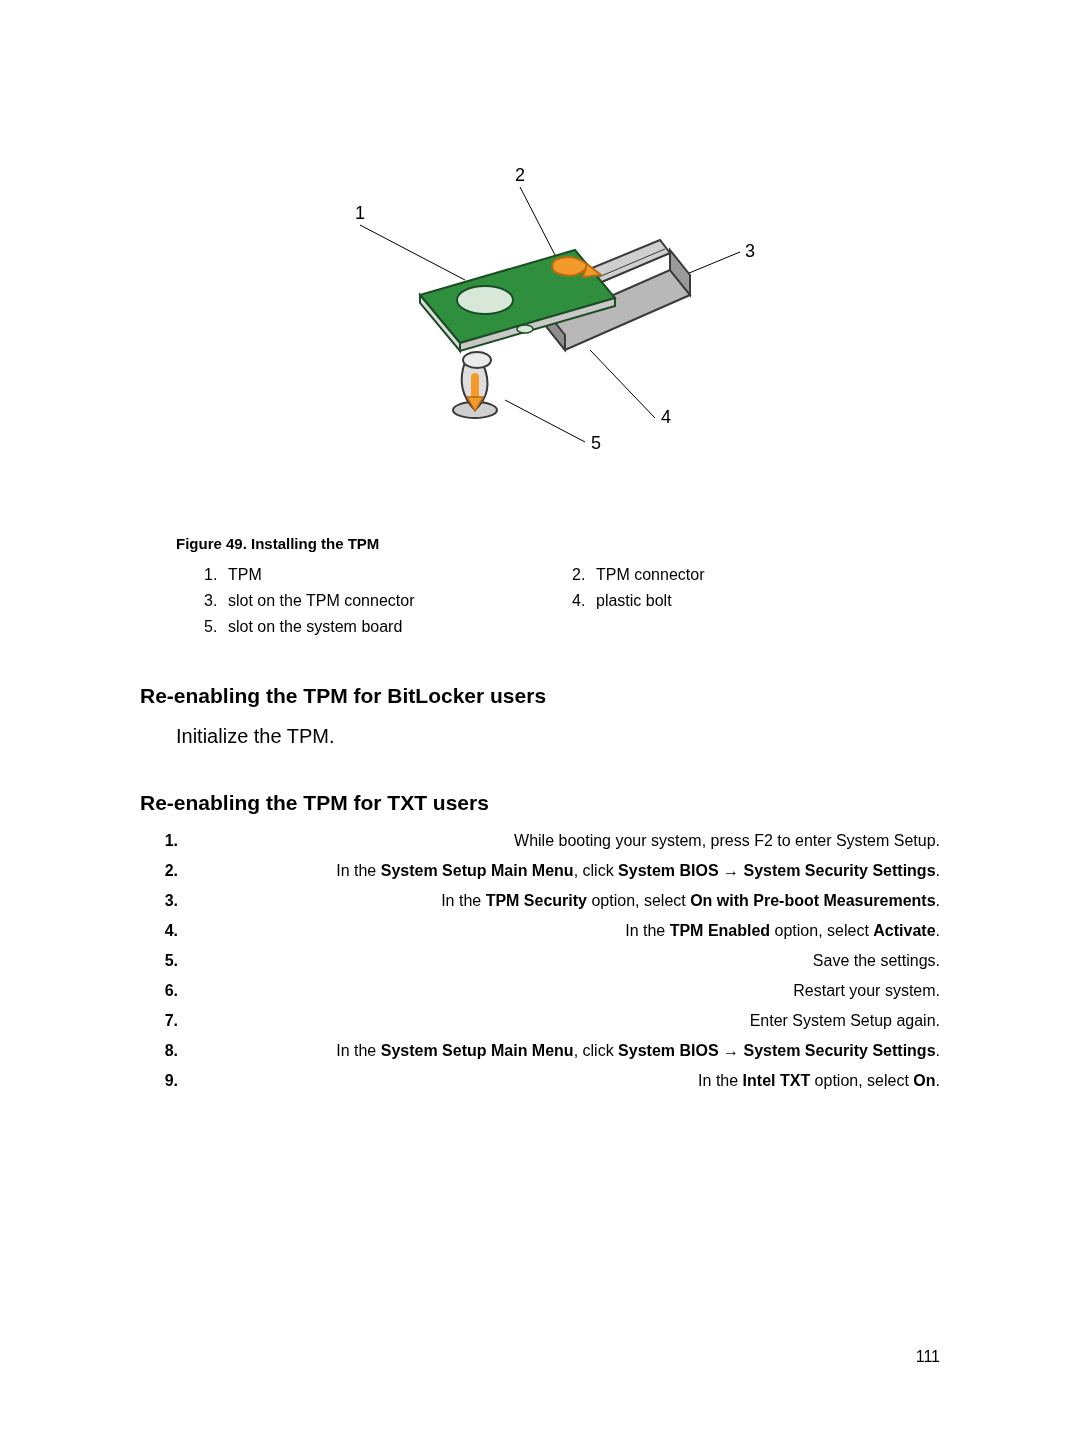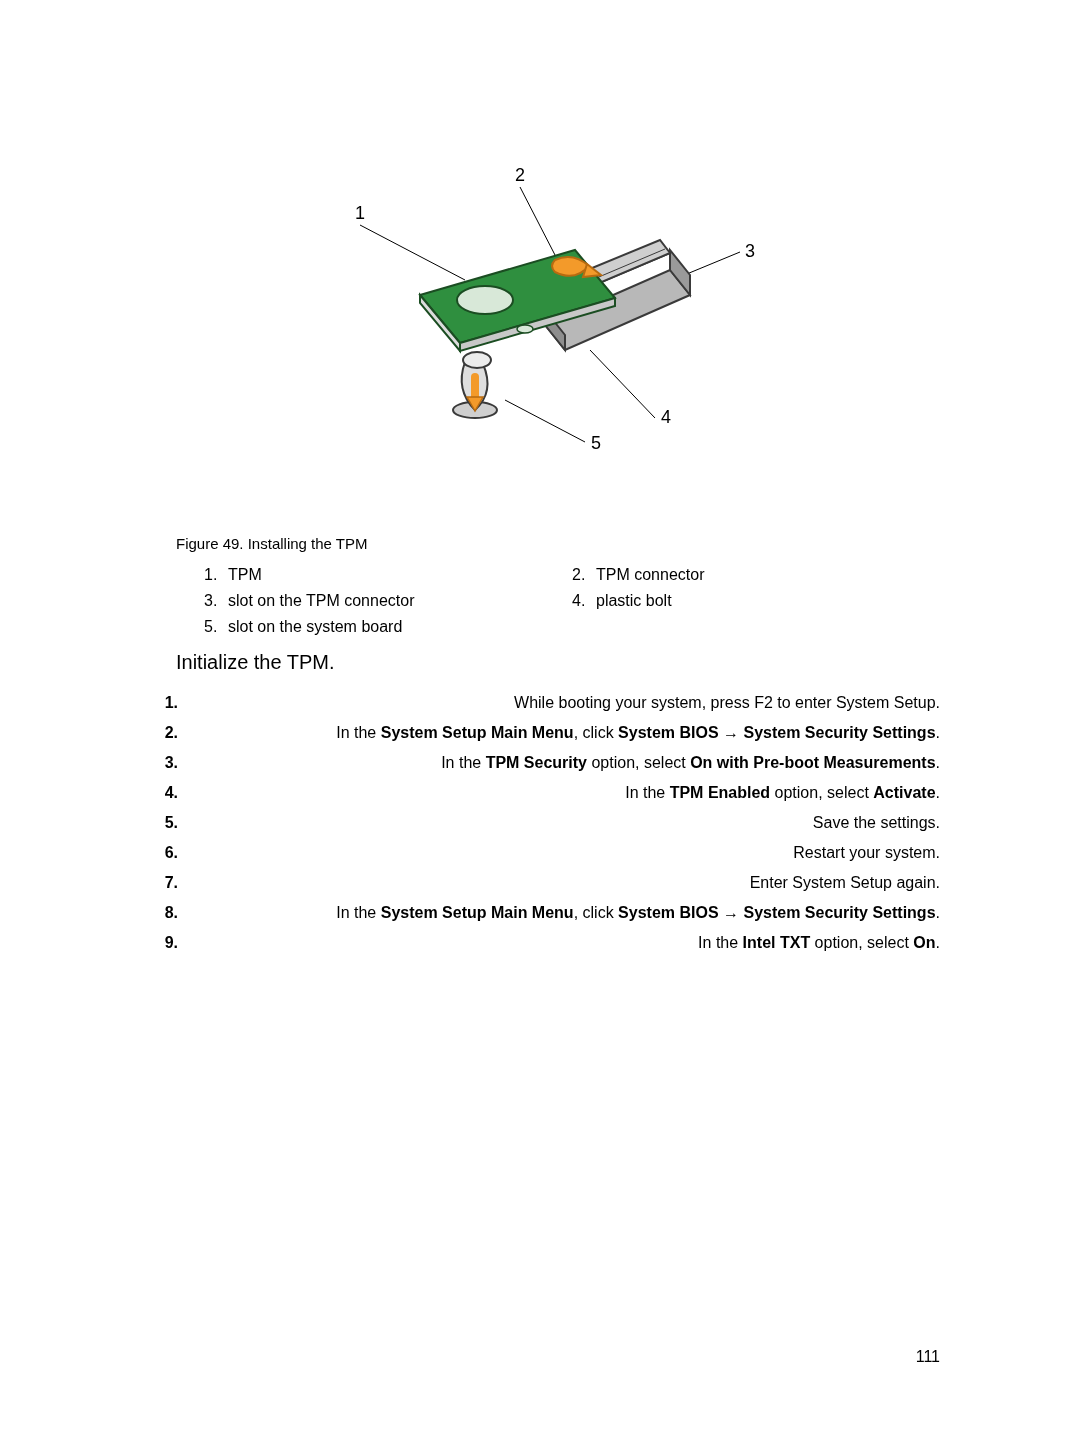--- a/index.html
+++ b/index.html
@@ -24,21 +24,21 @@
     align-items: center;
   }
   .figure-svg {
     width: 430px;
     height: 300px;
     margin: 60px auto 40px auto;
     display: block;
   }
   .caption {
     font-size: 15px;
-    font-weight: 400;
+    font-weight: 700;
     margin: 30px 0 14px 36px;
   }
   .legend-cols {
     display: flex;
     margin-left: 64px;
     font-size: 16px;
   }
   .legend-col {
     width: 380px;
   }
@@ -168,24 +168,26 @@
         <span class="legend-num">2.</span>
         <span>TPM connector</span>
       </div>
       <div class="legend-row">
         <span class="legend-num">4.</span>
         <span>plastic bolt</span>
       </div>
     </div>
   </div>
 
+  <h2 class="section">Re-enabling the TPM for BitLocker users</h2>
   <div class="para-block">
     <p>Initialize the TPM.</p>
   </div>
 
+  <h2 class="section">Re-enabling the TPM for TXT users</h2>
   <ol class="steps">
     <li>
       <span class="num">1.</span>
       <span class="body">While booting your system, press F2 to enter System Setup.</span>
     </li>
     <li>
       <span class="num">2.</span>
       <span class="body">
         <span>In the </span><b>System Setup Main Menu</b><span>, click </span><b>System BIOS → System Security Settings</b><span>.</span>
       </span>

